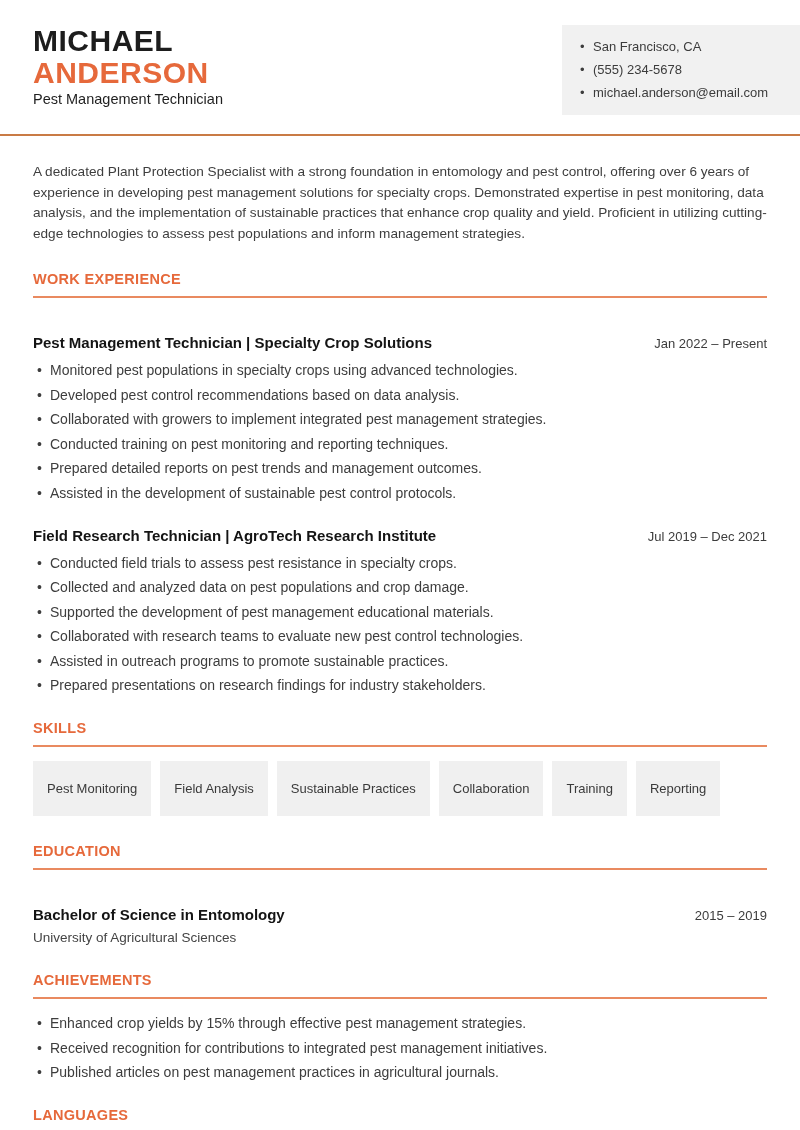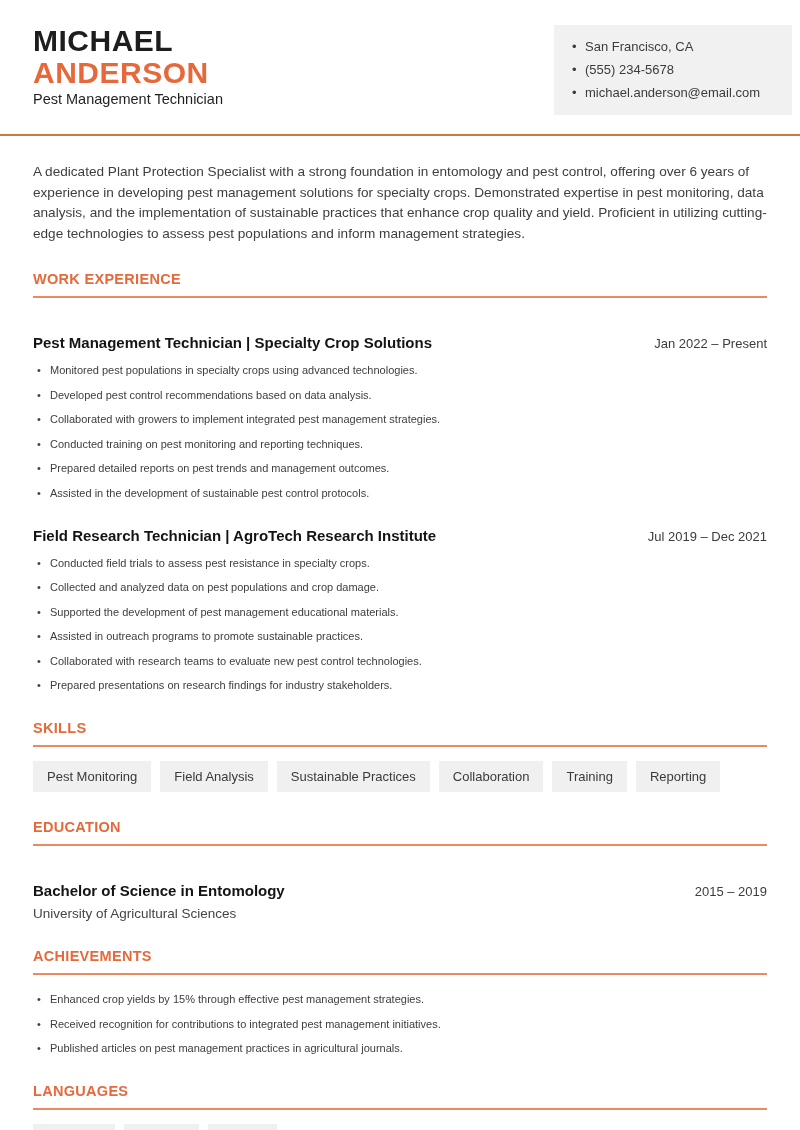--- a/index.html
+++ b/index.html
@@ -19,21 +19,21 @@
     height: 136px;
     border-bottom: 2px solid #c97b45;
   }
   .name-block { padding: 25px 0 0 33px; }
   .name { font-weight: 700; font-size: 30px; line-height: 32px; letter-spacing: 0.5px; color: #1d1d1d; }
   .name .last { display: block; color: #e6693b; }
   .role { margin-top: 2px; font-size: 14.5px; color: #1f1f1f; }
 
   .contact-card {
     position: absolute;
-    top: 25px; right: 8px;
+    top: 25px; right: 0;
     width: 238px; height: 90px;
     background: #f1f1f1;
     display: flex; align-items: center;
     padding-left: 18px;
   }
   .contact-card ul { list-style: none; }
   .contact-card li {
     position: relative;
     padding-left: 13px;
     font-size: 13px;
@@ -71,36 +71,36 @@
   .job { margin-top: 36px; }
   .job + .job { margin-top: 26px; }
   .title-row { display: flex; justify-content: space-between; align-items: baseline; }
   .entry-title { font-size: 15px; font-weight: 700; color: #141414; }
   .entry-dates { font-size: 13px; color: #3c3c3c; white-space: nowrap; }
 
   ul.bullets { list-style: none; margin-top: 11px; }
   ul.bullets li {
     position: relative;
     padding-left: 17px;
-    font-size: 11px;
+    font-size: 14px;
     color: #3d3d3d;
     margin-bottom: 8.5px;
     line-height: 16px;
   }
   ul.bullets li::before {
     content: "•";
     position: absolute; left: 4px; top: 0;
     color: #3d3d3d;
   }
 
   .tags { display: flex; flex-wrap: wrap; gap: 9px; margin-top: 14px; }
   .tag {
     background: #f0f0f0;
     border-radius: 0;
-    padding: 8px 14px;
+    padding: 20px 14px;
     font-size: 13px;
     color: #3a3a3a;
   }
 
   .edu-school { margin-top: 7px; font-size: 13.5px; color: #444444; }
 </style>
 </head>
 <body>
 
 <div class="page">
@@ -144,22 +144,22 @@
 
       <article class="job">
         <div class="title-row">
           <h3 class="entry-title">Field Research Technician | AgroTech Research Institute</h3>
           <span class="entry-dates">Jul 2019 – Dec 2021</span>
         </div>
         <ul class="bullets">
           <li>Conducted field trials to assess pest resistance in specialty crops.</li>
           <li>Collected and analyzed data on pest populations and crop damage.</li>
           <li>Supported the development of pest management educational materials.</li>
+          <li>Collaborated with research teams to evaluate new pest control technologies.</li>
           <li>Assisted in outreach programs to promote sustainable practices.</li>
-          <li>Collaborated with research teams to evaluate new pest control technologies.</li>
           <li>Prepared presentations on research findings for industry stakeholders.</li>
         </ul>
       </article>
     </section>
 
     <section class="section">
       <h2 class="section-heading">SKILLS</h2>
       <div class="section-rule"></div>
       <div class="tags">
         <span class="tag">Pest Monitoring</span>

